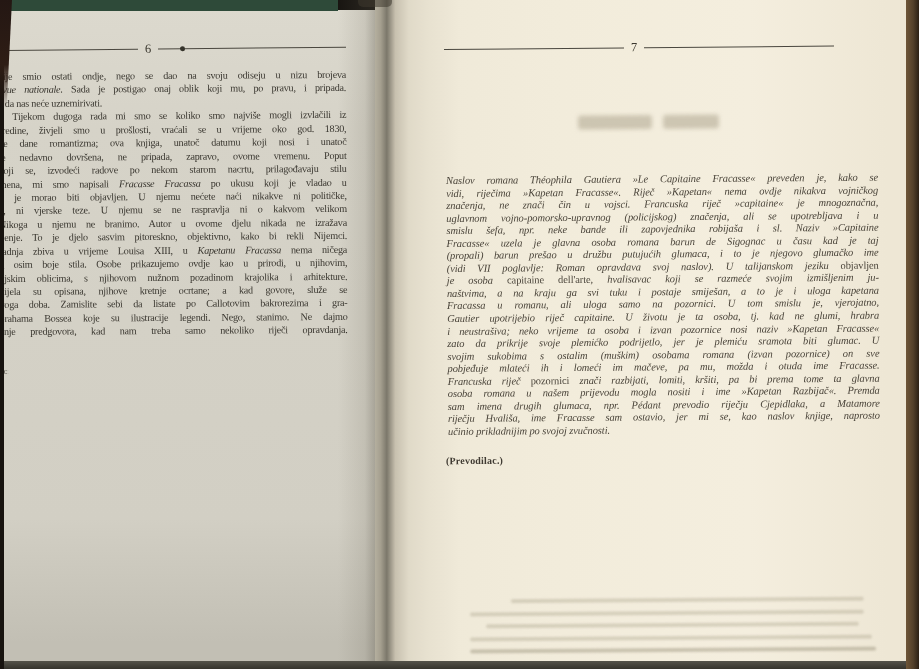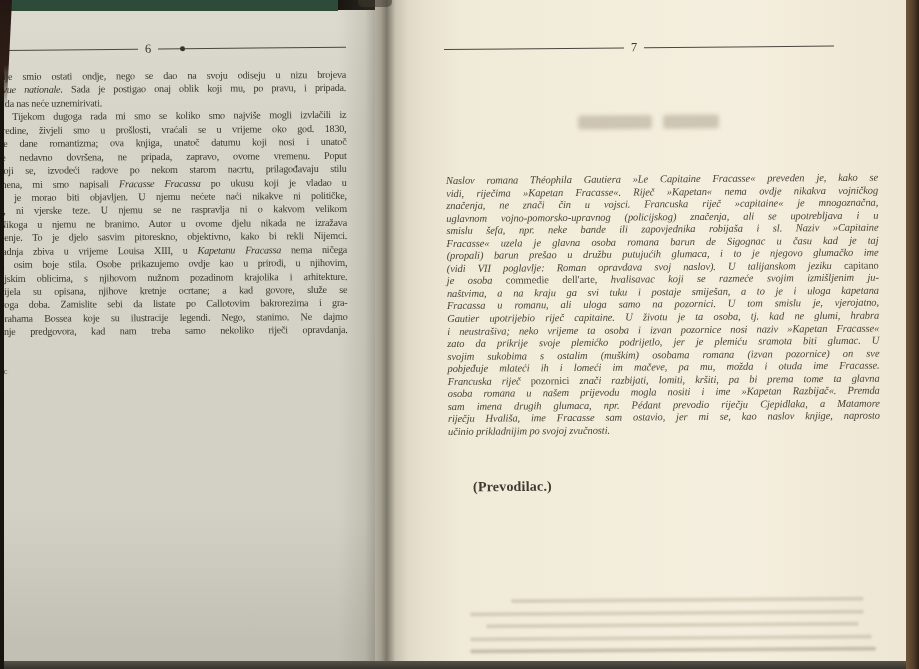--- a/index.html
+++ b/index.html
@@ -61,22 +61,22 @@
     transform:rotate(-0.45deg);transform-origin:left top;
   }
   .text-right .line{
     font-size:10.5px;line-height:12.55px;letter-spacing:-0.1px;font-style:italic;
     color:var(--ink-right);height:12.55px;
   }
   .text-right .alt{font-style:normal;}
   .line.just{text-align:justify;text-align-last:justify;}
   .line.indent{padding-left:14px;}
   .signature{
-    position:absolute;left:473px;top:455px;font-size:14px;font-weight:bold;
-    color:#3f3a32;letter-spacing:.2px;transform:rotate(-0.45deg);margin-top:24px;
+    position:absolute;left:446px;top:455px;font-size:10px;font-weight:bold;
+    color:#3f3a32;letter-spacing:.2px;transform:rotate(-0.45deg);
   }
   .edge-fragment{
     position:absolute;left:0;top:366px;width:9px;height:12px;overflow:hidden;
     font-size:9px;color:#55524a;letter-spacing:1px;
   }
   
   .ghost-title{position:absolute;left:578px;top:115px;display:flex;gap:11px;filter:blur(2px);transform:rotate(-0.5deg);}
   .ghost-title span{display:block;height:14px;border-radius:3px;background:rgba(152,142,118,.42);}
   .ghost-title .g1{width:74px;} .ghost-title .g2{width:56px;}
   .ghost-lines{position:absolute;left:470px;top:598px;width:410px;filter:blur(1.3px);transform:rotate(-0.4deg);}
@@ -138,22 +138,22 @@
   </div>
 
   <div class="text-right">
       <div class="line just">Naslov romana Théophila Gautiera »Le Capitaine Fracasse« preveden je, kako se</div>
       <div class="line just">vidi, riječima »Kapetan Fracasse«. Riječ »Kapetan« nema ovdje nikakva vojničkog</div>
       <div class="line just">značenja, ne znači čin u vojsci. Francuska riječ »capitaine« je mnogoznačna,</div>
       <div class="line just">uglavnom vojno-pomorsko-upravnog (policijskog) značenja, ali se upotrebljava i u</div>
       <div class="line just">smislu šefa, npr. neke bande ili zapovjednika robijaša i sl. Naziv »Capitaine</div>
       <div class="line just">Fracasse« uzela je glavna osoba romana barun de Sigognac u času kad je taj</div>
       <div class="line just">(propali) barun prešao u družbu putujućih glumaca, i to je njegovo glumačko ime</div>
-      <div class="line just">(vidi VII poglavlje: Roman opravdava svoj naslov). U talijanskom jeziku <span class="alt">capitano</span></div>
-      <div class="line just">je osoba <span class="alt">commedie dell'arte</span>, hvalisavac koji se razmeće svojim izmišljenim ju-</div>
+      <div class="line just">(vidi VII poglavlje: Roman opravdava svoj naslov). U talijanskom jeziku <span class="alt">objavljen</span></div>
+      <div class="line just">je osoba <span class="alt">capitaine dell'arte</span>, hvalisavac koji se razmeće svojim izmišljenim ju-</div>
       <div class="line just">naštvima, a na kraju ga svi tuku i postaje smiješan, a to je i uloga kapetana</div>
       <div class="line just">Fracassa u romanu, ali uloga samo na pozornici. U tom smislu je, vjerojatno,</div>
       <div class="line just">Gautier upotrijebio riječ capitaine. U životu je ta osoba, tj. kad ne glumi, hrabra</div>
       <div class="line just">i neustrašiva; neko vrijeme ta osoba i izvan pozornice nosi naziv »Kapetan Fracasse«</div>
       <div class="line just">zato da prikrije svoje plemićko podrijetlo, jer je plemiću sramota biti glumac. U</div>
       <div class="line just">svojim sukobima s ostalim (muškim) osobama romana (izvan pozornice) on sve</div>
       <div class="line just">pobjeđuje mlateći ih i lomeći im mačeve, pa mu, možda i otuda ime Fracasse.</div>
       <div class="line just">Francuska riječ <span class="alt">pozornici</span> znači razbijati, lomiti, kršiti, pa bi prema tome ta glavna</div>
       <div class="line just">osoba romana u našem prijevodu mogla nositi i ime »Kapetan Razbijač«. Premda</div>
       <div class="line just">sam imena drugih glumaca, npr. Pédant prevodio riječju Cjepidlaka, a Matamore</div>

